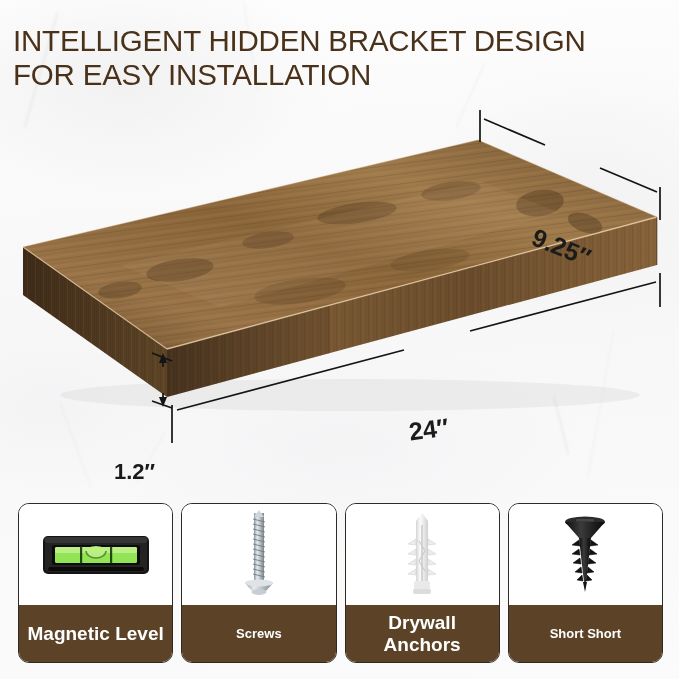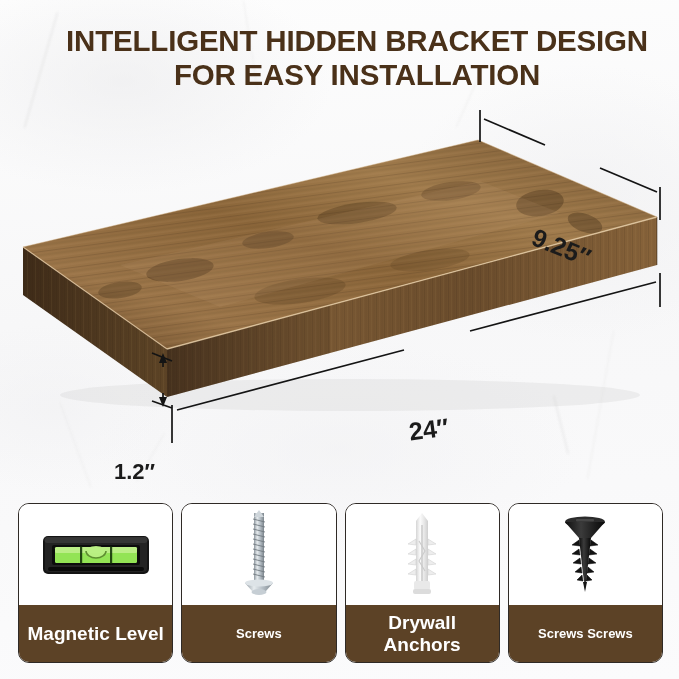--- a/index.html
+++ b/index.html
@@ -23,26 +23,25 @@
   .v1{left:40px;top:10px;width:1.6px;height:120px;transform:rotate(16deg);}
   .v2{left:250px;top:0px;width:1.3px;height:90px;transform:rotate(-9deg);}
   .v3{left:600px;top:330px;width:1.4px;height:150px;transform:rotate(10deg);}
   .v4{left:75px;top:400px;width:1.2px;height:90px;transform:rotate(-20deg);}
   .v5{left:470px;top:60px;width:1.1px;height:70px;transform:rotate(24deg);}
   .v6{left:560px;top:395px;width:1.5px;height:60px;transform:rotate(-14deg);}
   .v7{left:150px;top:430px;width:1.1px;height:55px;transform:rotate(30deg);}
 
   
   .headline{
-    position:absolute;left:37px;top:24px;width:640px;
+    position:absolute;left:13px;top:24px;width:640px;
     color:#4a3119;
     font-size:29.5px;line-height:34px;
-    font-weight:bold;letter-spacing:-0.2px;
+    font-weight:normal;letter-spacing:-0.2px;
     text-transform:uppercase;
-    text-align:center;
   }
 
   
   #shelf-figure{position:absolute;left:0;top:95px;width:679px;height:350px;}
   .shelf-svg{position:absolute;left:0;top:0;}
 
   
   .dim{
     position:absolute;color:#1b1b1b;font-weight:bold;
     font-family:"Liberation Sans", sans-serif;white-space:nowrap;
@@ -330,17 +329,17 @@
               <polygon points="35,46 42,51 34,52"></polygon>
               <polygon points="27,55 21,60 28,61"></polygon>
               <polygon points="34,55 40,60 33,61"></polygon>
               <polygon points="28,63 23,68 29,69"></polygon>
               <polygon points="33,63 38,68 32,69"></polygon>
             </g>
             <polygon points="29,70 31,80 33,70" fill="#161616"></polygon>
           </svg>
         </div>
       </div>
-      <div class="card-label">Screws Screws</div>
+      <div class="card-label">Short Short</div>
     </div>
 
   </div>
 </div>
 
 </body></html>

